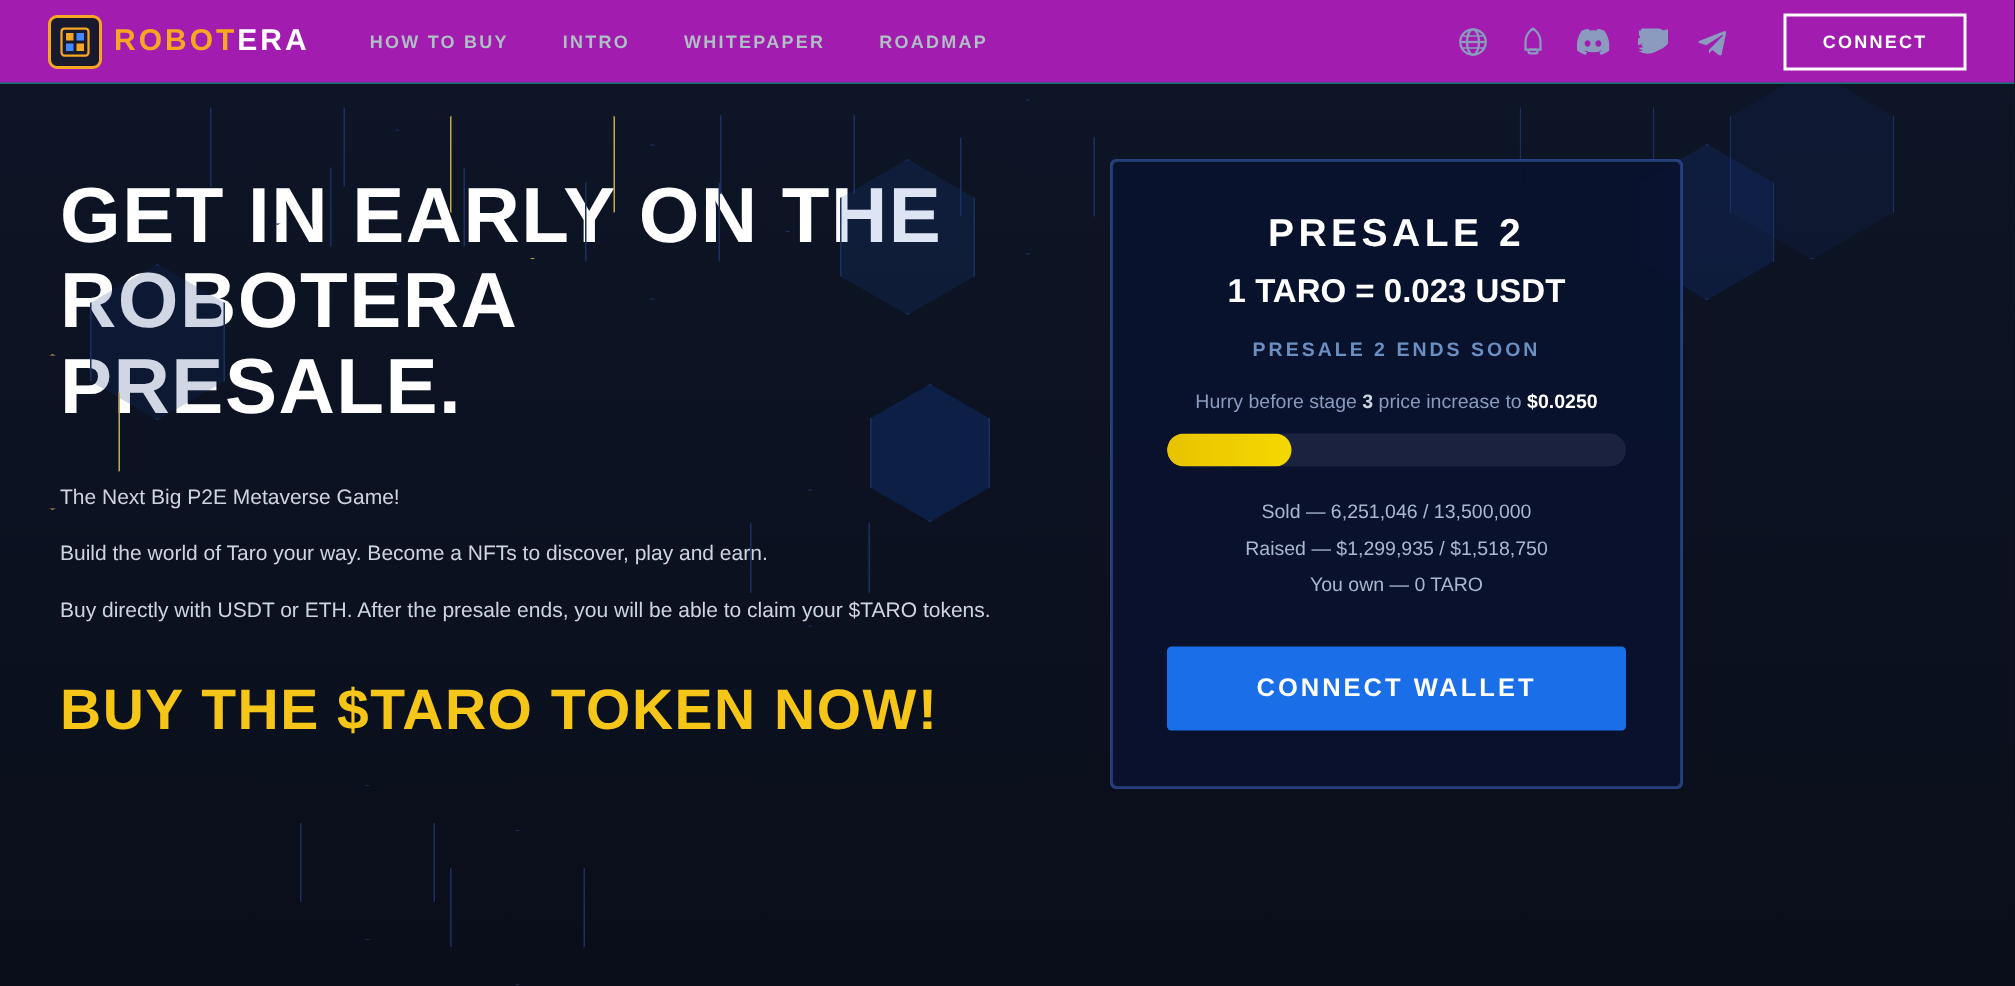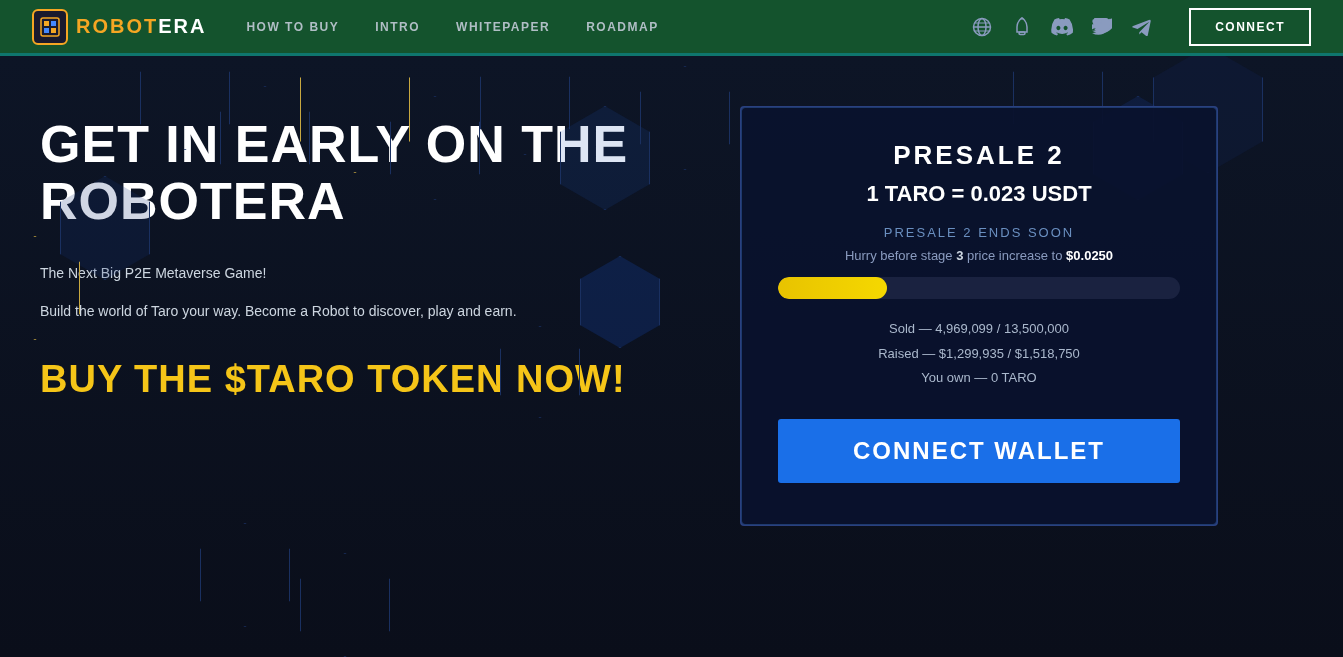--- a/index.html
+++ b/index.html
@@ -11,22 +11,22 @@
       min-height: 657px;
       overflow-x: hidden;
     }
 
     
     .navbar {
       display: flex;
       justify-content: space-between;
       padding: 0 32px;
       height: 56px;
-      background-color: #14532d;
-      border-bottom: 3px solid #0f766e;
+      background-color: #a21caf;
+      border-bottom: 1px solid #0f766e;
       position: relative;
       z-index: 10;
     }
     .nav-left {
       display: flex;
       align-items: center;
       gap: 40px;
     }
     .logo-container {
       display: flex;
@@ -147,21 +147,21 @@
       font-size: 38px;
       font-weight: 900;
       text-transform: uppercase;
       color: #f5c518;
       margin-top: 34px;
       letter-spacing: 1px;
     }
 
     
     .presale-card {
-      width: 478px;
+      width: 382px;
       min-height: 420px;
       border: 2px solid #2a4080;
       background: rgba(10, 18, 45, 0.95);
       border-radius: 4px;
       padding: 32px 36px 36px;
       display: flex;
       flex-direction: column;
       align-items: center;
       margin-top: 10px;
       position: relative;
@@ -183,25 +183,25 @@
       margin-bottom: 10px;
     }
     .presale-rate {
       font-size: 22px;
       font-weight: 700;
       color: #ffffff;
       margin-bottom: 18px;
     }
     .presale-ends {
       font-size: 13px;
-      font-weight: 400;
+      font-weight: 700;
       color: #6a8fc0;
       letter-spacing: 2px;
       text-transform: uppercase;
-      margin-bottom: 8px;
+      margin-bottom: 20px;
     }
     .presale-hurry {
       font-size: 13px;
       color: #8a9bbf;
       margin-bottom: 14px;
       text-align: center;
     }
     .presale-hurry .stage-num {
       font-weight: 700;
       color: #ccd5e0;
@@ -231,21 +231,21 @@
     .presale-stat-line {
       font-size: 13px;
       color: #aab8cc;
       line-height: 1.9;
     }
     .connect-wallet-btn {
       width: 100%;
       padding: 18px;
       background: #1a6fe8;
       color: #ffffff;
-      font-size: 24px;
+      font-size: 17px;
       font-weight: 900;
       letter-spacing: 2px;
       text-transform: uppercase;
       border: none;
       border-radius: 3px;
       cursor: pointer;
     }
   </style>
 </head>
 <body>
@@ -338,39 +338,41 @@
     <div style="position:absolute;bottom:30px;left:200px;width:90px;height:104px;border:1.5px solid #1a3060;clip-path:polygon(50% 0%,100% 25%,100% 75%,50% 100%,0% 75%,0% 25%);background:transparent;"></div>
     <div style="position:absolute;bottom:0px;left:300px;width:90px;height:104px;border:1.5px solid #1a3060;clip-path:polygon(50% 0%,100% 25%,100% 75%,50% 100%,0% 75%,0% 25%);background:transparent;"></div>
 
     <div style="position:absolute;top:200px;left:580px;width:80px;height:92px;border:1.5px solid #1a3060;clip-path:polygon(50% 0%,100% 25%,100% 75%,50% 100%,0% 75%,0% 25%);background:rgba(20,70,180,0.25);"></div>
     <div style="position:absolute;top:270px;left:500px;width:80px;height:92px;border:1.5px solid #1a3060;clip-path:polygon(50% 0%,100% 25%,100% 75%,50% 100%,0% 75%,0% 25%);background:transparent;"></div>
   </div>
 
   <div class="hero-left">
     <h1 class="hero-title">
       <span>GET IN EARLY ON THE ROBOTERA</span><br>
+      <span>PRESALE.</span>
     </h1>
     <p class="hero-desc">The Next Big P2E Metaverse Game!</p>
-    <p class="hero-desc">Build the world of Taro your way. Become a Robot to discover, play and earn.</p>
+    <p class="hero-desc">Build the world of Taro your way. Become a NFTs to discover, play and earn.</p>
+    <p class="hero-desc">Buy directly with USDT or ETH. After the presale ends, you will be able to claim your $TARO tokens.</p>
     <h2 class="hero-cta">BUY THE $TARO TOKEN NOW!</h2>
   </div>
 
   <div class="presale-card">
     <div class="presale-stage">PRESALE 2</div>
     <div class="presale-rate">1 TARO = 0.023 USDT</div>
     <div class="presale-ends">PRESALE 2 ENDS SOON</div>
     <div class="presale-hurry">
       <span>Hurry before stage</span>
       <span class="stage-num"> </span><span class="stage-num">3</span>
       <span> </span><span>price increase to</span>
       <span class="price-highlight"> </span><span class="price-highlight">$0.0250</span>
     </div>
     <div class="progress-bar-container">
       <div class="progress-bar-fill" style="width: 27%;"></div>
     </div>
     <div class="presale-stats">
-      <div class="presale-stat-line">Sold — 4,969,099 / 13,500,000</div>
+      <div class="presale-stat-line">Sold — 6,251,046 / 13,500,000</div>
       <div class="presale-stat-line">Raised — $1,299,935 / $1,518,750</div>
       <div class="presale-stat-line">You own — 0 TARO</div>
     </div>
     <button class="connect-wallet-btn">CONNECT WALLET</button>
   </div>
 </section>
 
 </body></html>

